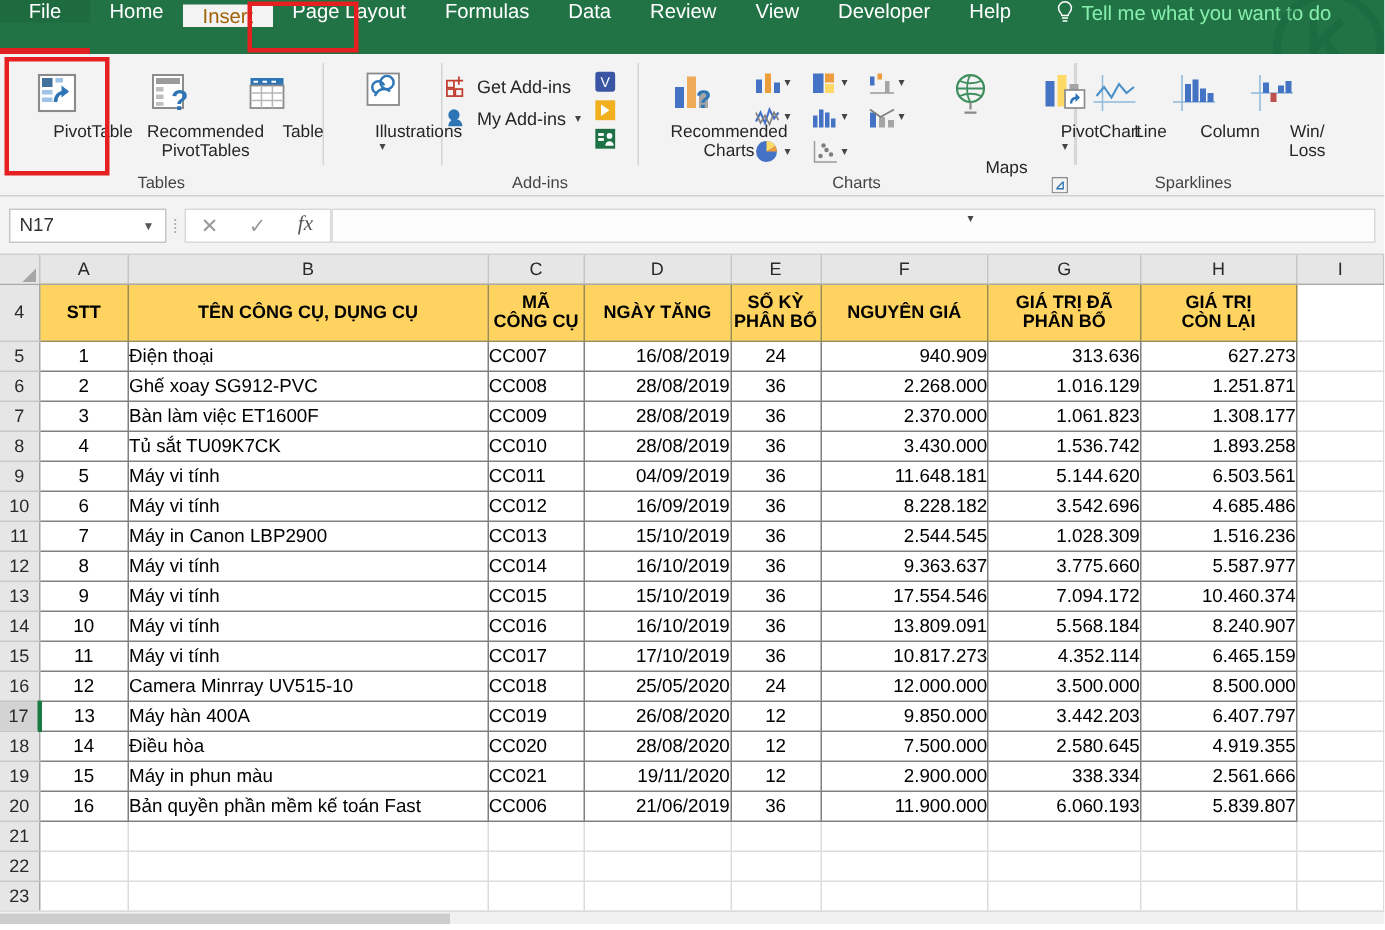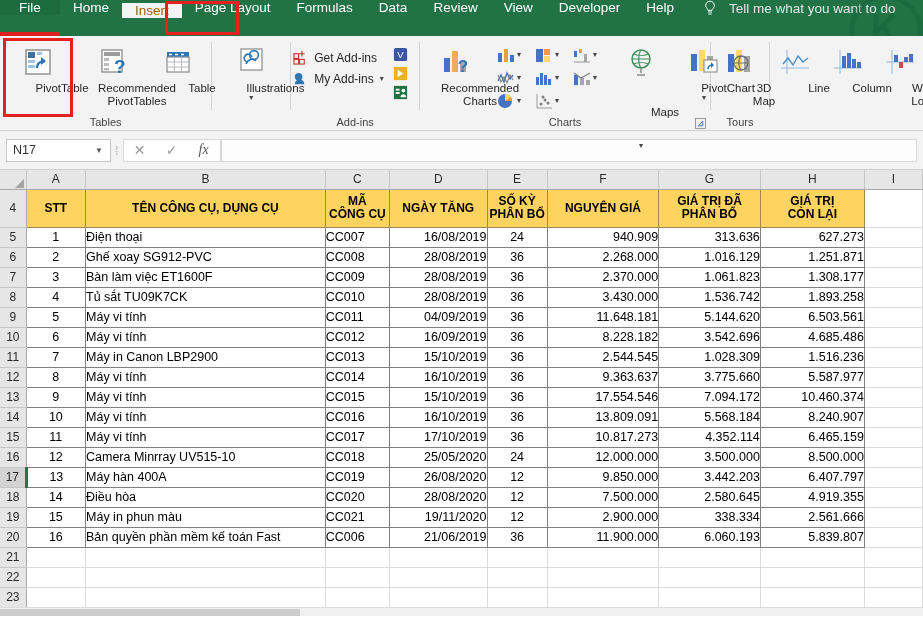--- a/index.html
+++ b/index.html
@@ -49,22 +49,22 @@
     z-index: 2;
   }
   .tab-hl {
     position: absolute;
     border: 3px solid #e62020;
     top: 1px; height: 34px;
     pointer-events: none;
     z-index: 5;
   }
   .tellme {
-    display: flex; align-items: center; gap: 12px;
-    padding-left: 16px; color: #e5e5e5; font-size: 13.5px;
+    display: flex; align-items: center; gap: 4px;
+    padding-left: 16px; color: #86efac; font-size: 13.5px;
   }
   .bulb { width: 14px; height: 17px; }
   .watermark {
     position: absolute; right: -6px; top: -12px;
     width: 86px; height: 86px; opacity: 0.30;
     pointer-events: none;
   }
 
   
   .ribbon {
@@ -539,39 +539,20 @@
     <div class="group-label">Charts</div>
     <svg class="dlg-launcher" viewBox="0 0 12 12">
       <rect x="0.5" y="0.5" width="11" height="11" fill="none" stroke="#7a7a7a" stroke-width="0.8"></rect>
       <path d="M8.5 3.5v5h-5" stroke="#2e75b6" stroke-width="1" fill="none"></path>
       <path d="M8.5 3.5L4 8" stroke="#2e75b6" stroke-width="1"></path>
     </svg>
   </div>
 
   <div class="sep"></div>
 
-  <div class="group" style="width:58px;">
-    <div class="group-items">
-      <div class="bigbtn" style="width:58px;">
-        <div class="ico">
-          <svg width="32" height="32" viewBox="0 0 32 32">
-            <rect x="4" y="8" width="6" height="18" fill="#4472c4"></rect>
-            <rect x="12" y="4" width="6" height="22" fill="#ffd966"></rect>
-            <rect x="20" y="10" width="6" height="16" fill="#a5a5a5"></rect>
-            <circle cx="17" cy="17" r="7" fill="none" stroke="#6f6f6f" stroke-width="1.3"></circle>
-            <path d="M17 10c-3 3-3 11 0 14M10 17h14" stroke="#6f6f6f" stroke-width="1.1" fill="none"></path>
-          </svg>
-        </div>
-        <div class="lbl">3D
-Map</div>
-
-      </div>
-    </div>
-    <div class="group-label">Tours</div>
-  </div>
 
   <div class="sep"></div>
 
   <div class="group" style="width:155px;">
     <div class="group-items">
       <div class="bigbtn" style="width:50px;">
         <div class="ico">
           <svg width="32" height="28" viewBox="0 0 32 28">
             <path d="M8 2v24M2 20h28" stroke="#8fb8da" stroke-width="1"></path>
             <path d="M4 16l5-6 5 7 5-9 5 6 5-4" stroke="#4a90c9" stroke-width="1.4" fill="none"></path>
@@ -598,20 +579,21 @@
             <rect x="10" y="7" width="4" height="7" fill="#4472c4"></rect>
             <rect x="15" y="14" width="4" height="6" fill="#c0504d"></rect>
             <rect x="20" y="9" width="4" height="5" fill="#4472c4"></rect>
             <rect x="25" y="6" width="4" height="8" fill="#4472c4"></rect>
           </svg>
         </div>
         <div class="lbl">Win/
 Loss</div>
       </div>
     </div>
+    <div class="group-label">Sparklines</div>
   </div>
 </div>
 
 <div class="fbar">
   <div class="namebox">
     <span>N17</span>
     <span class="nb-caret">▼</span>
   </div>
   <span class="vdots">⁞</span>
   <div class="fb-btns">

